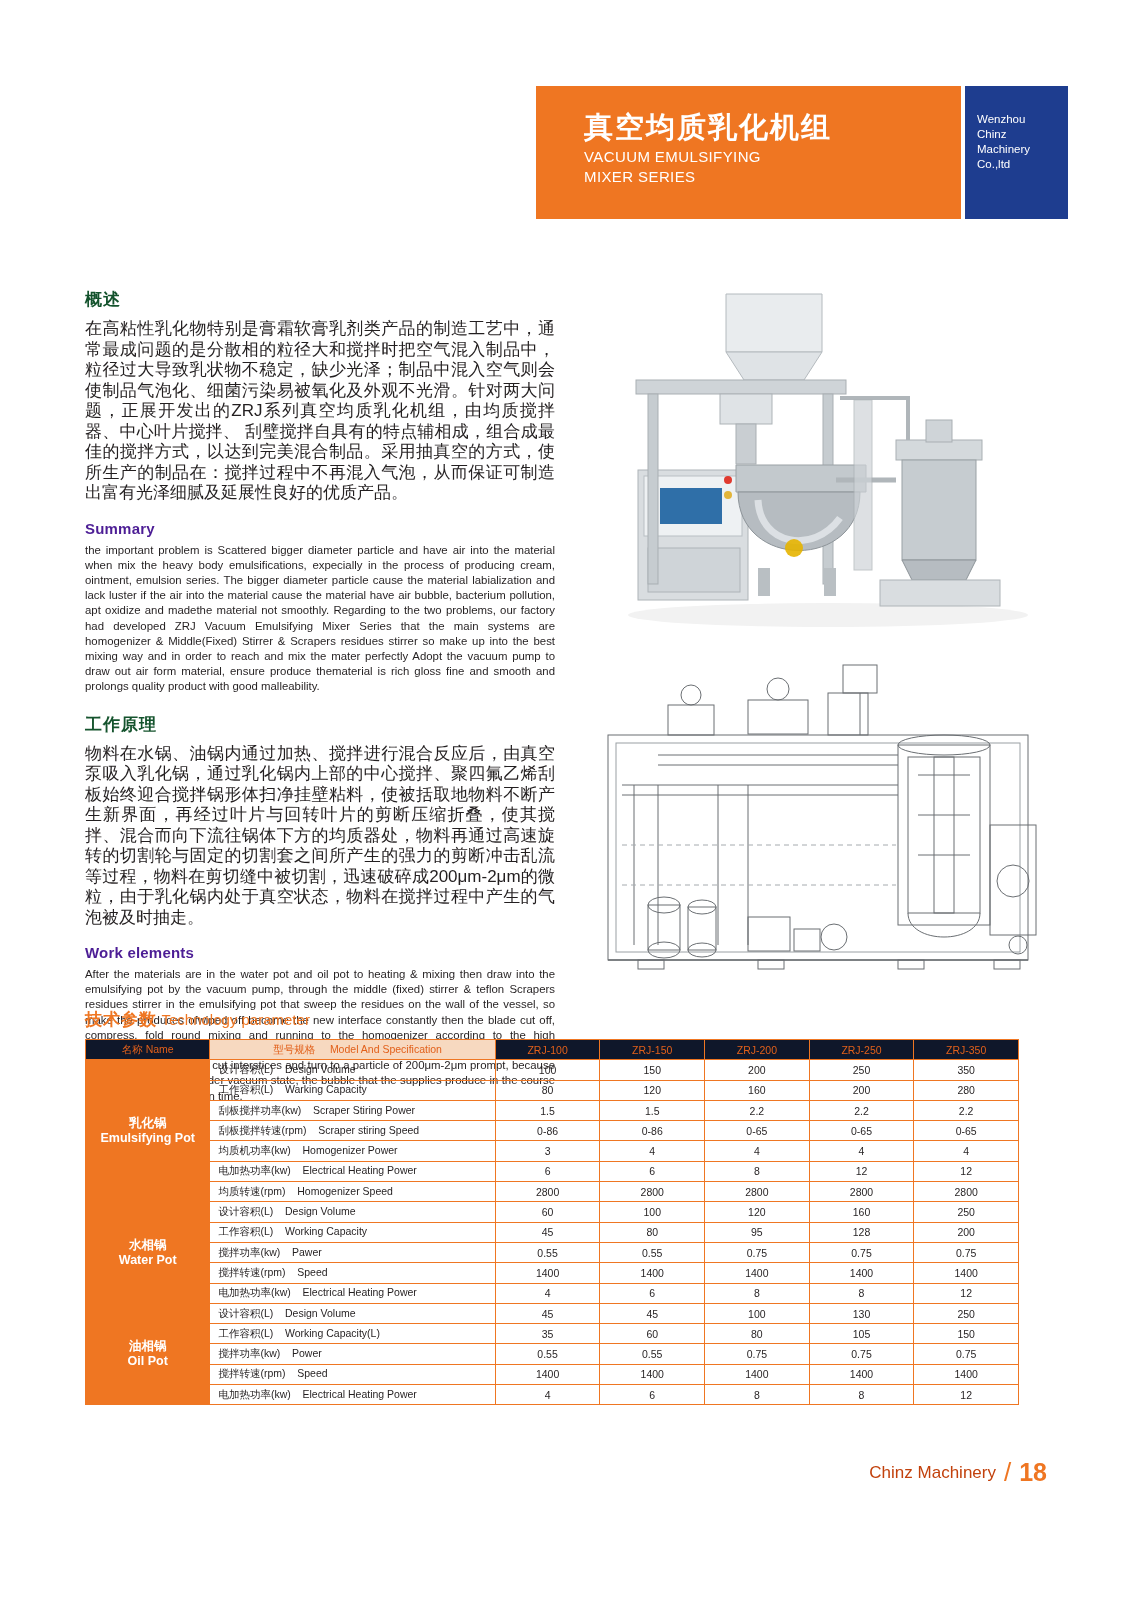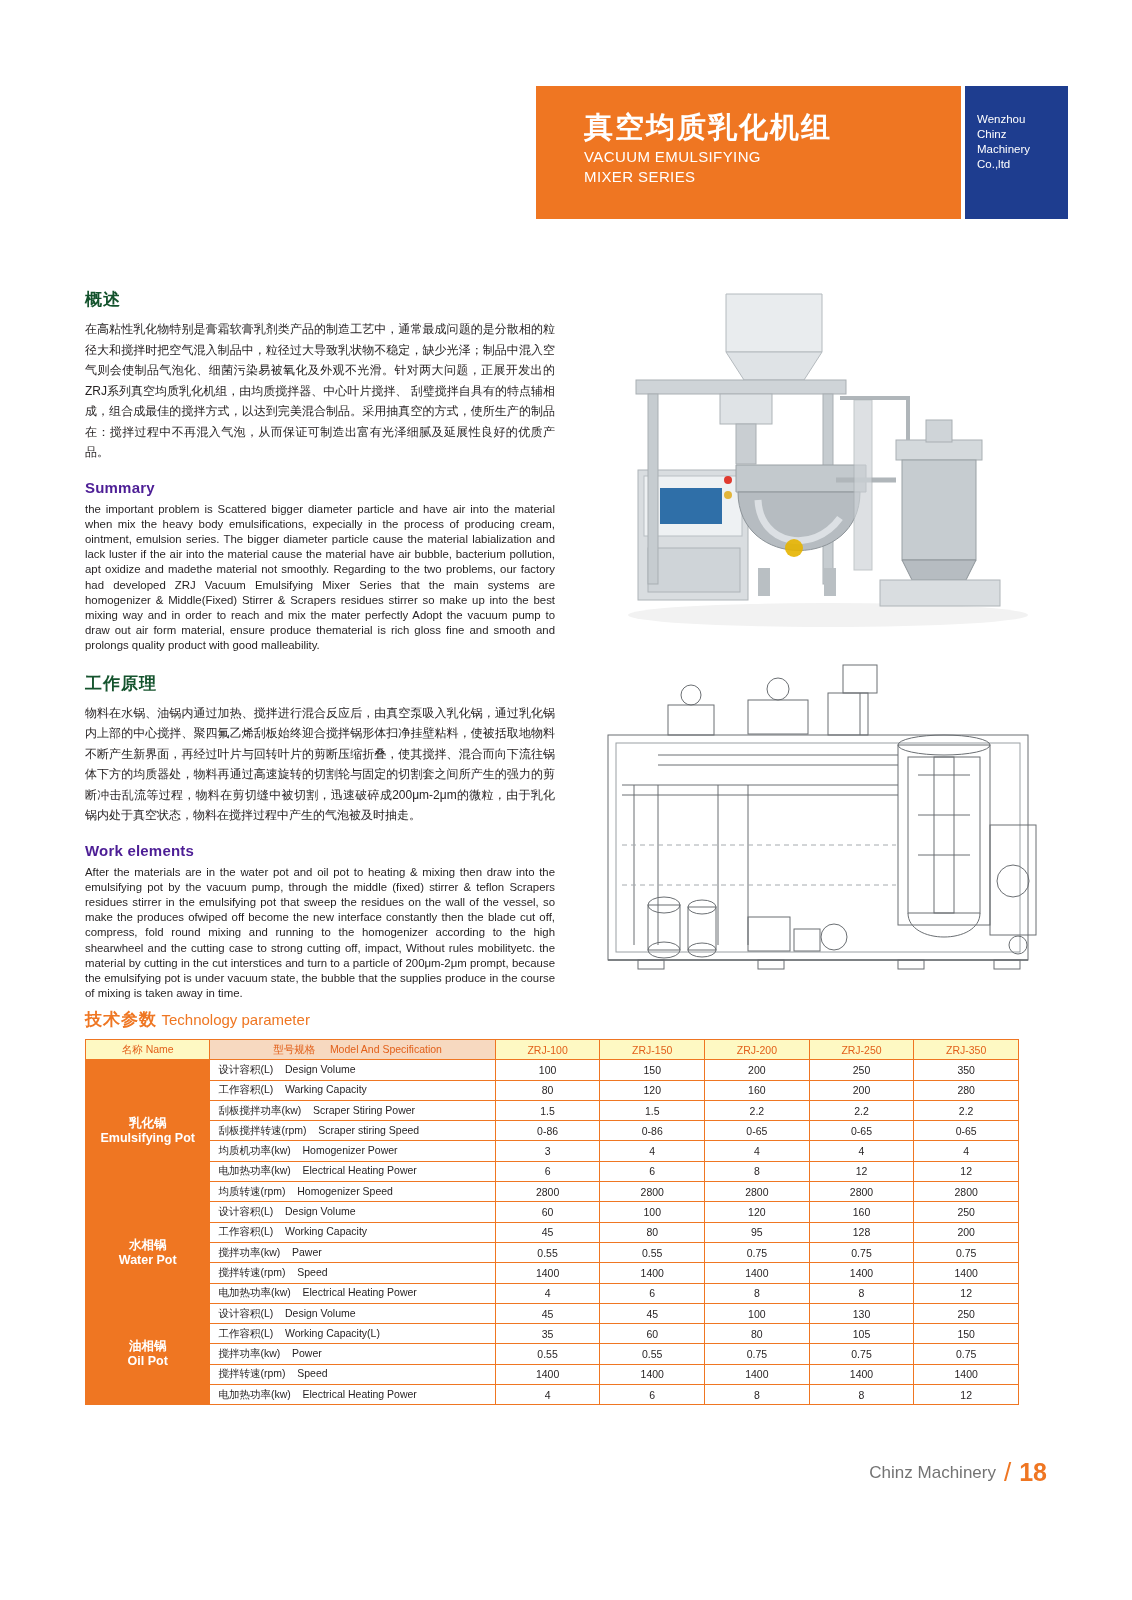--- a/index.html
+++ b/index.html
@@ -13,43 +13,43 @@
   .header-orange{position:absolute;left:0;top:0;width:425px;height:133px;background:#ef7622;}
   .header-blue{position:absolute;left:429px;top:0;width:103px;height:133px;background:#1e3d8f;}
   .hdr-cn{position:absolute;left:48px;top:22px;font-size:29px;font-weight:bold;color:#ffffff;letter-spacing:2px;}
   .hdr-en1{position:absolute;left:48px;top:62px;font-size:15px;color:#ffffff;letter-spacing:.4px;}
   .hdr-en2{position:absolute;left:48px;top:82px;font-size:15px;color:#ffffff;letter-spacing:.4px;}
   .brand{position:absolute;left:12px;top:26px;font-size:11.5px;line-height:15px;color:#ffffff;}
   
   .left{position:absolute;left:85px;top:288px;width:470px;}
   .h-cn{color:#14532d;font-size:17px;font-weight:bold;margin:0 0 8px 0;letter-spacing:1px;}
   .h-en{color:#4c1d95;font-size:15px;font-weight:bold;margin:0 0 6px 0;letter-spacing:.2px;}
-  .p-cn{font-size:12px;line-height:20.5px;text-align:justify;margin:0 0 16px 0;color:#231f20;}
+  .p-cn{font-size:17px;line-height:20.5px;text-align:justify;margin:0 0 16px 0;color:#231f20;}
   .p-en{font-size:11.4px;line-height:15.2px;text-align:justify;margin:0 0 18px 0;color:#231f20;}
   .sec{margin-bottom:2px;}
   
   .photo{position:absolute;left:608px;top:280px;width:440px;height:355px;background:#ffffff;}
   .line-drawing{position:absolute;left:598px;top:645px;width:460px;height:355px;background:#ffffff;}
   
   .tech-title{position:absolute;left:85px;top:1008px;}
   .tech-title .cn{color:#ef7622;font-size:17px;font-weight:bold;letter-spacing:1px;}
   .tech-title .en{color:#ef7622;font-size:15px;font-weight:normal;}
   table.spec{position:absolute;left:85px;top:1039px;border-collapse:collapse;width:934px;
     font-size:10.5px;color:#231f20;}
   table.spec td{border:1px solid #ef7622;padding:0;height:19.3px;text-align:center;vertical-align:middle;}
-  .hdr-cell{background:#fef9c3;color:#e2601a;font-size:10.5px;}
+  .hdr-cell{background:#0f172a;color:#e2601a;font-size:10.5px;}
   .hdr-model{background:#f7d9c0;color:#e2601a;text-align:left;padding-left:10px !important;}
   .grp{background:#ef7622;color:#ffffff;font-weight:bold;font-size:12.5px;line-height:15px;width:112px;}
   .lbl{text-align:left !important;padding-left:8px !important;width:250px;}
   .lbl .c{color:#231f20;}
   .lbl .e{color:#231f20;}
   .val{width:94px;}
   
   .footer{position:absolute;right:85px;bottom:112px;display:flex;align-items:center;}
-  .footer .name{color:#737373;font-size:17px;}
+  .footer .name{color:#c2410c;font-size:17px;}
   .footer .slash{color:#ef7622;font-size:26px;margin:0 8px;}
   .footer .pg{color:#ef7622;font-size:25px;font-weight:bold;}
   
   svg{display:block;}
 </style>
 </head>
 <body>
 
 <div class="header">
   <div class="header-orange">

